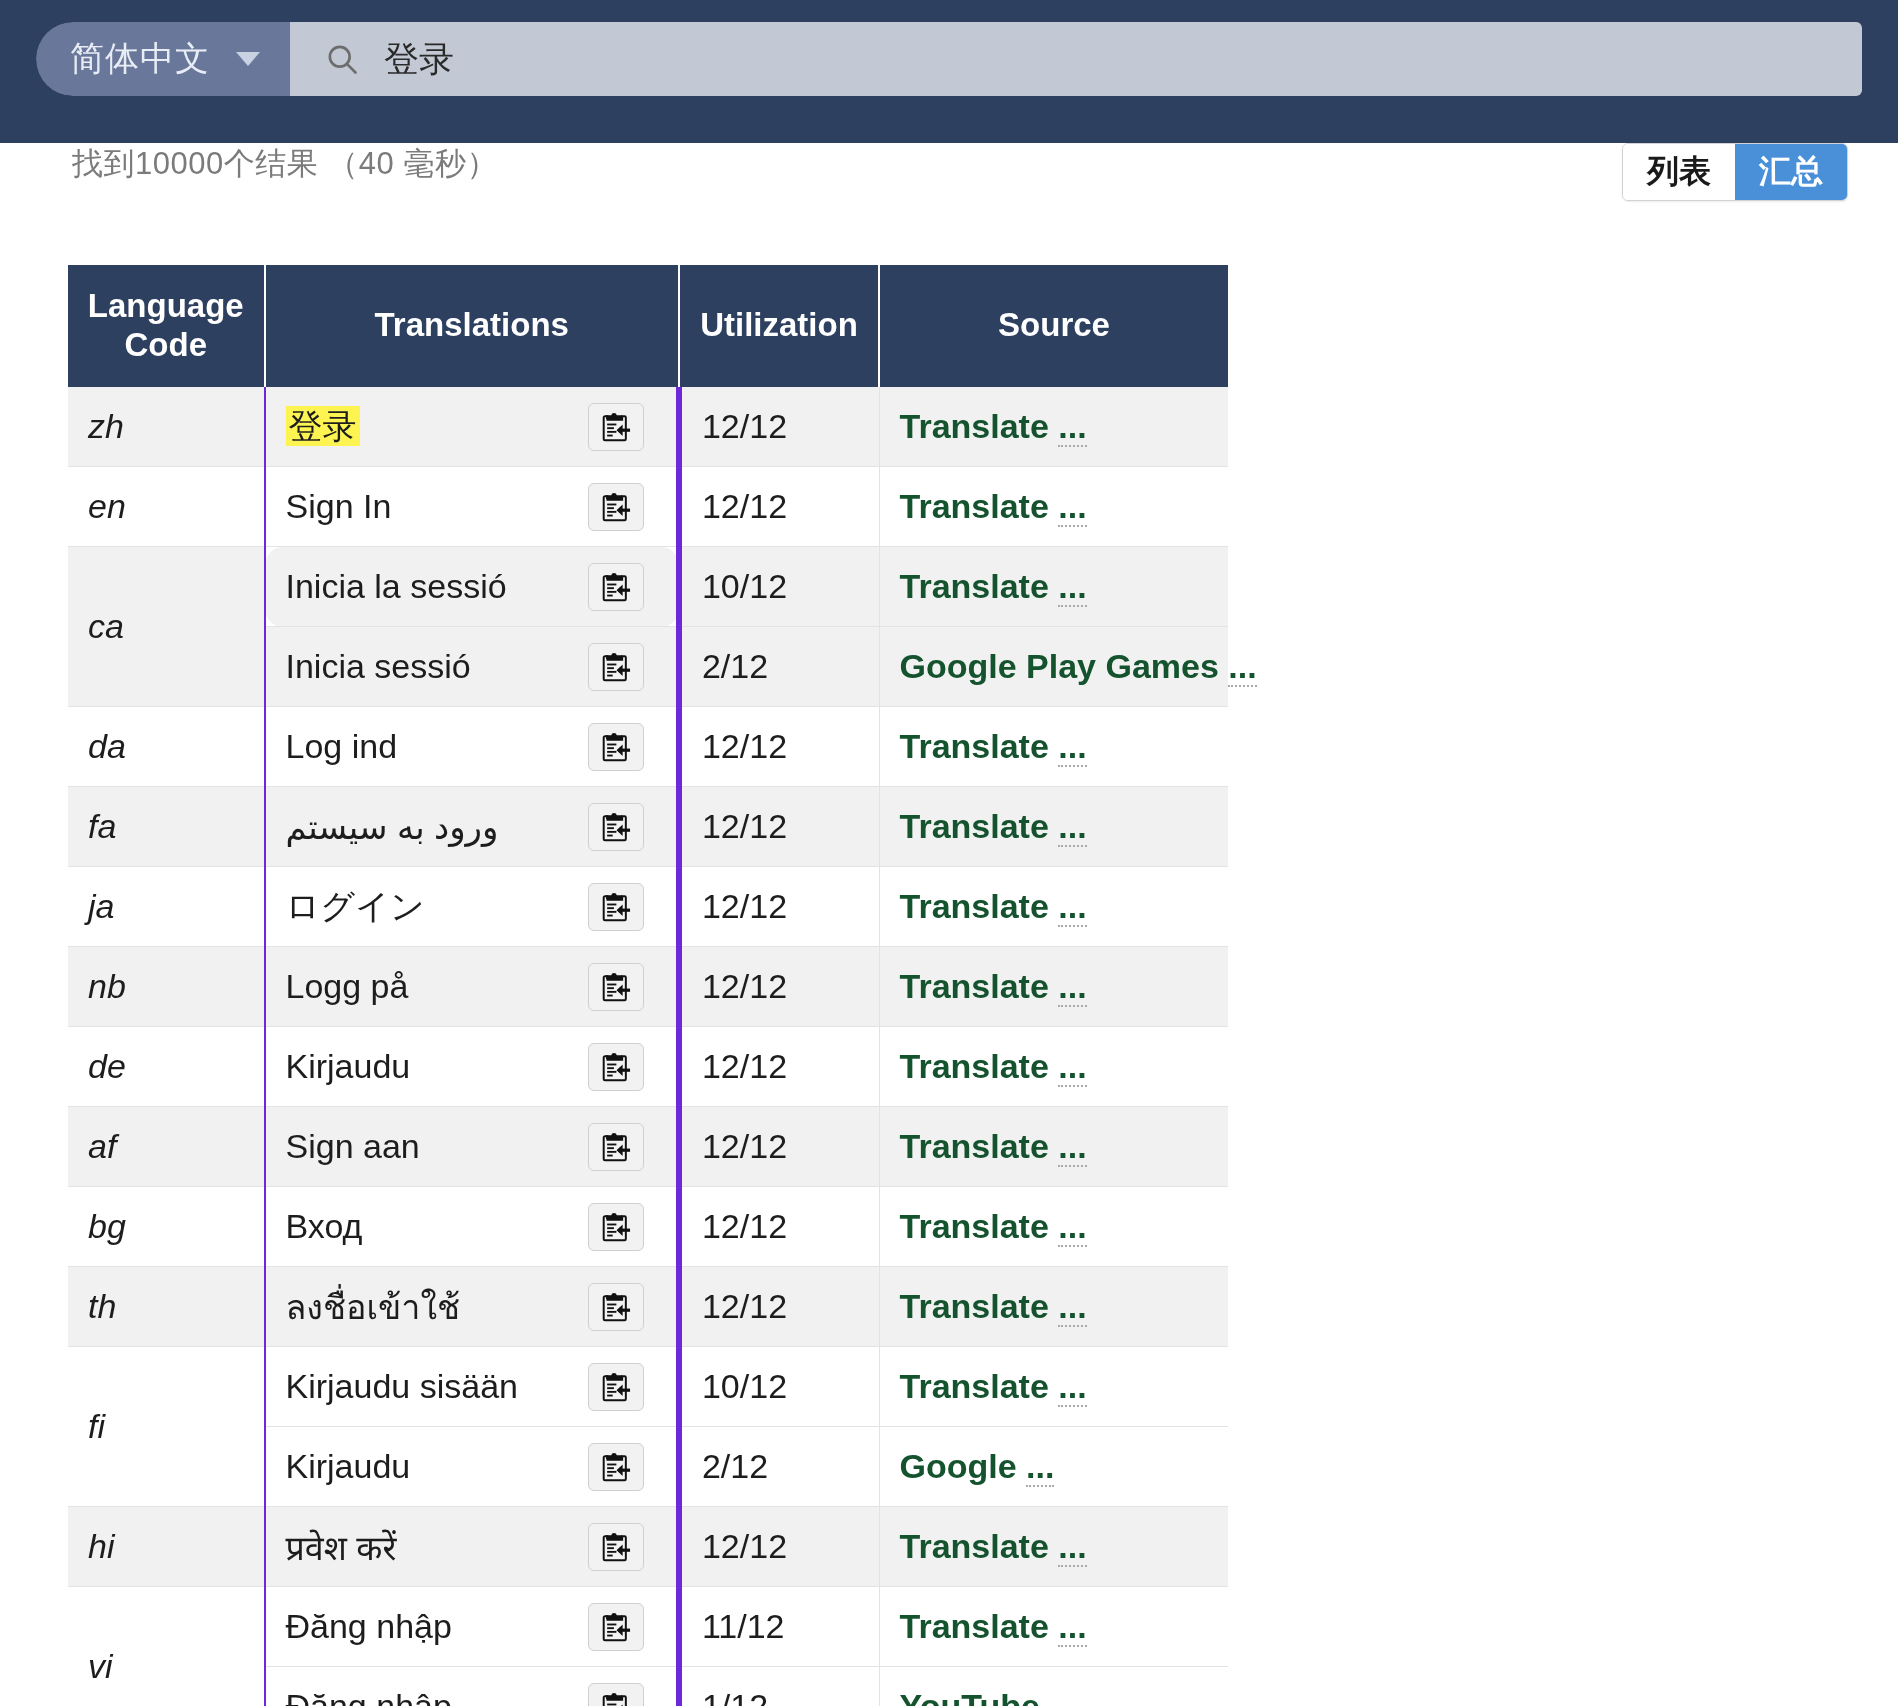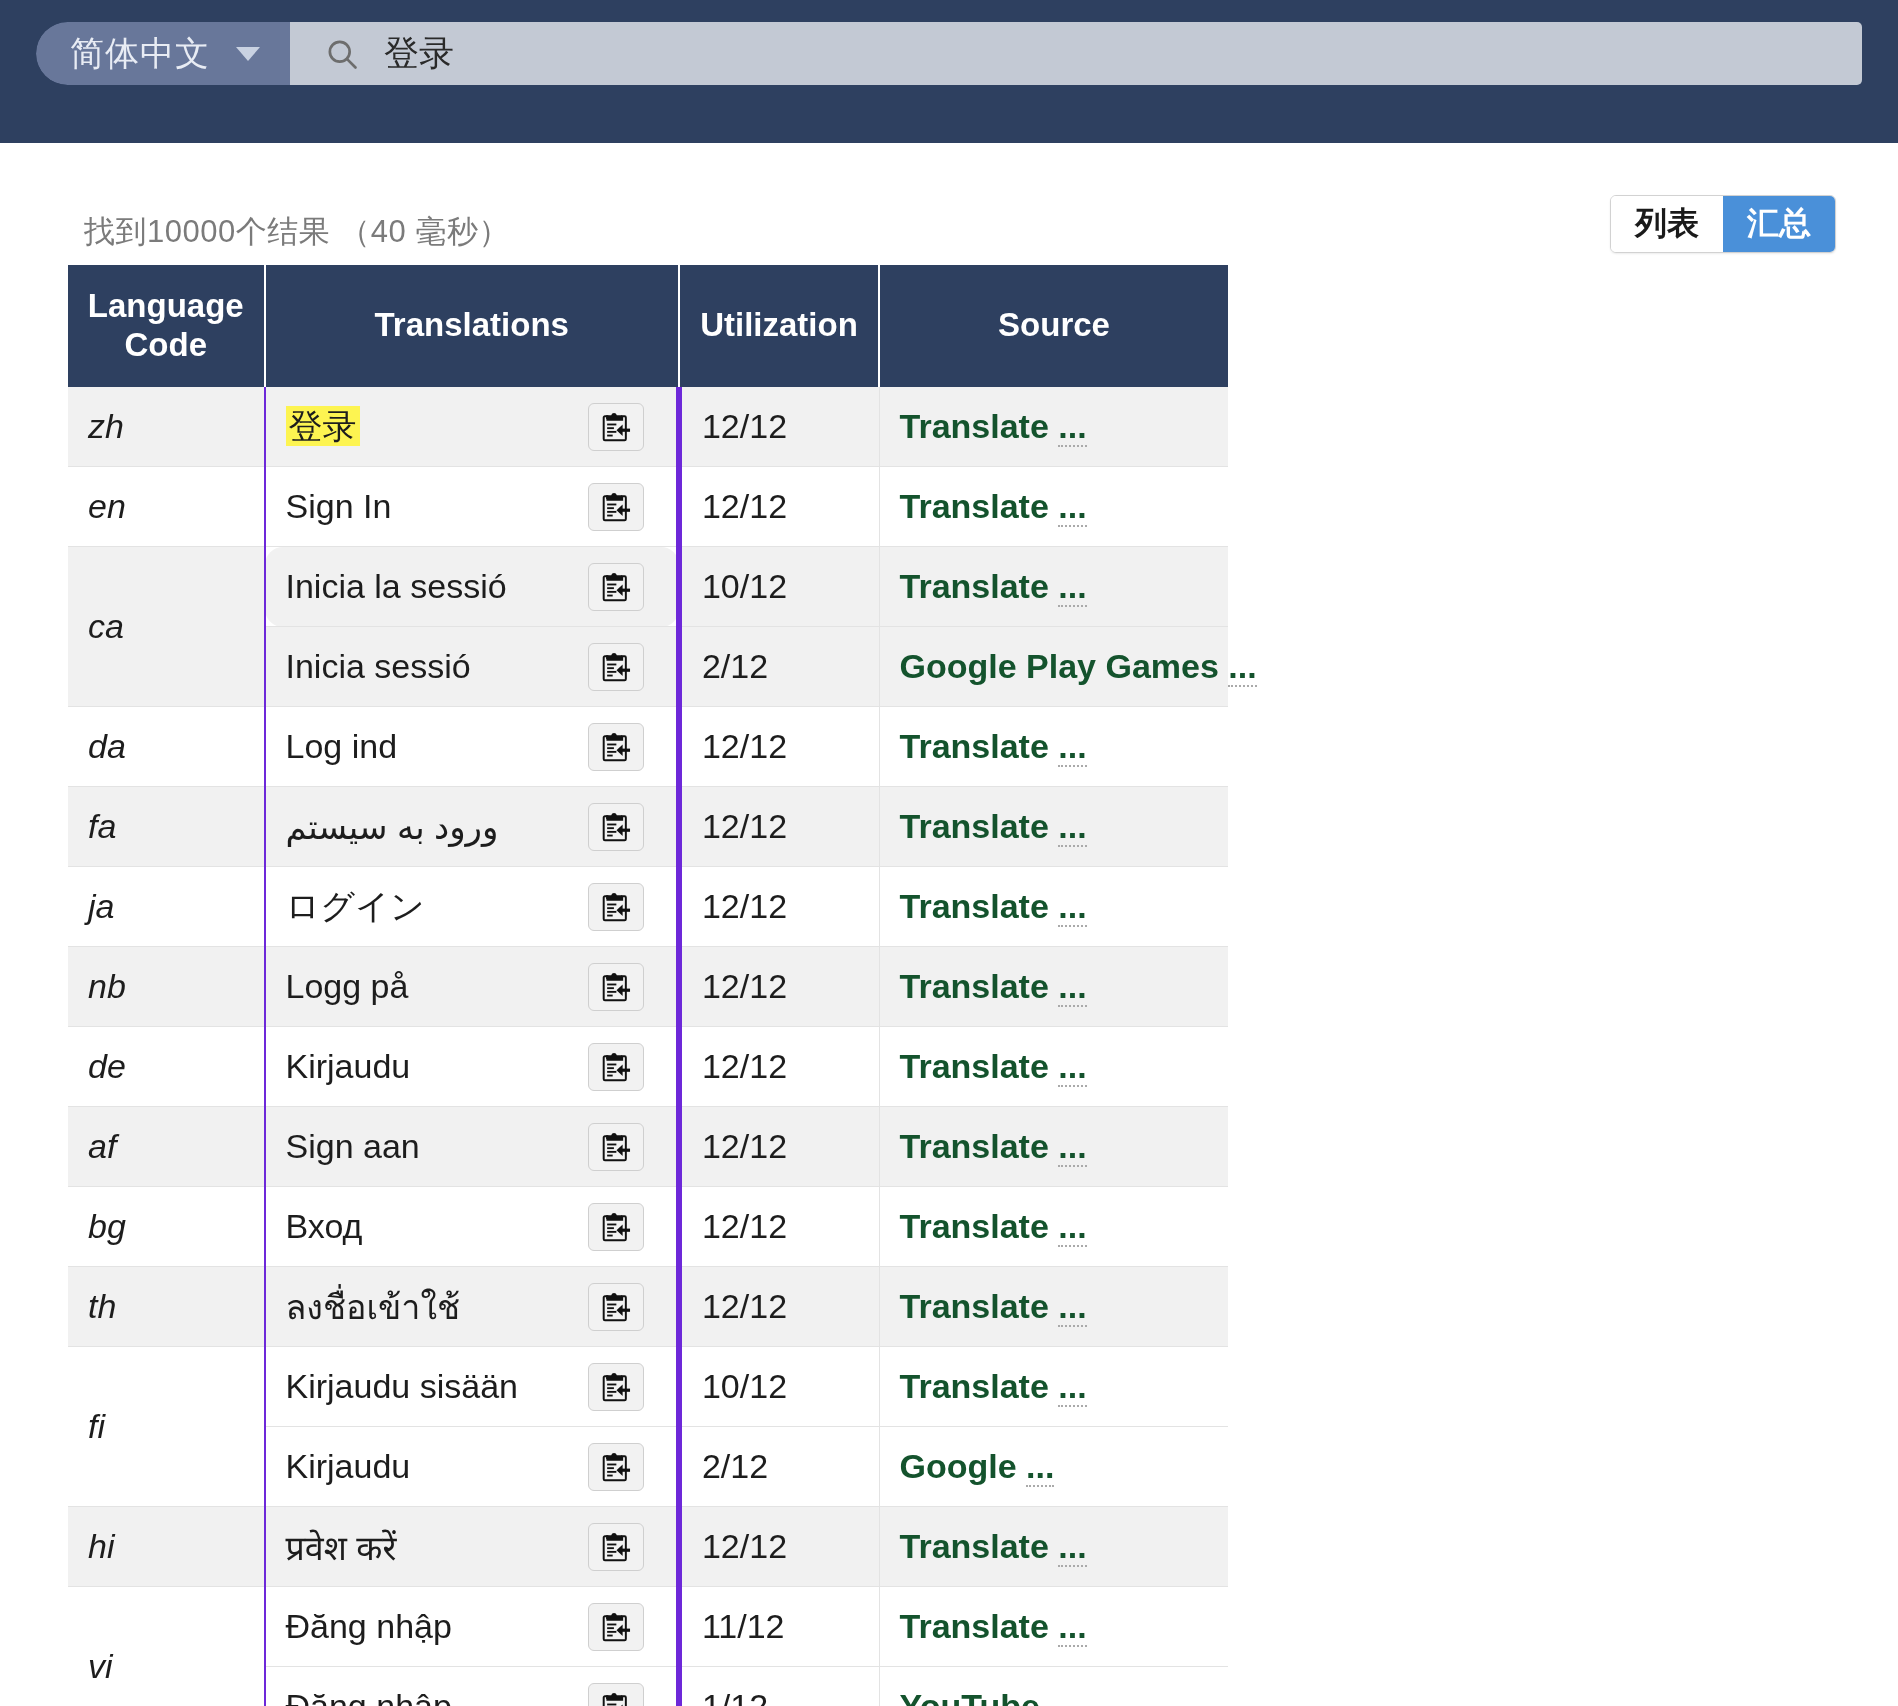--- a/index.html
+++ b/index.html
@@ -17,21 +17,21 @@
     width: 1898px;
     height: 143px;
     background: #2e4060;
     display: flex;
     align-items: flex-start;
   }
   .searchrow {
     display: flex;
     align-items: stretch;
     margin: 22px 36px 0 36px;
-    height: 63px;
+    height: 74px;
     width: 1826px;
     border-radius: 38px 6px 6px 38px;
     overflow: hidden;
   }
   .lang-select {
     background: #667characters;
   }
   .lang-select {
     background: #68779a;
     border-radius: 38px 0 0 38px;
@@ -70,23 +70,23 @@
   .search-value {
     font-size: 35px;
     color: #2a2a2a;
     white-space: nowrap;
   }
 
   
   .resultsbar {
     position: relative;
     height: 110px;
-    padding: 0 48px;
-    display: flex;
-    align-items: flex-end;
+    padding: 0 36px;
+    display: flex;
+    align-items: flex-start;
     justify-content: space-between;
     gap: 28px;
   }
   .results-count {
     font-size: 31px;
     color: #7b7b7b;
     letter-spacing: 0.5px;
     margin-left: 36px;
     white-space: nowrap;
   }

